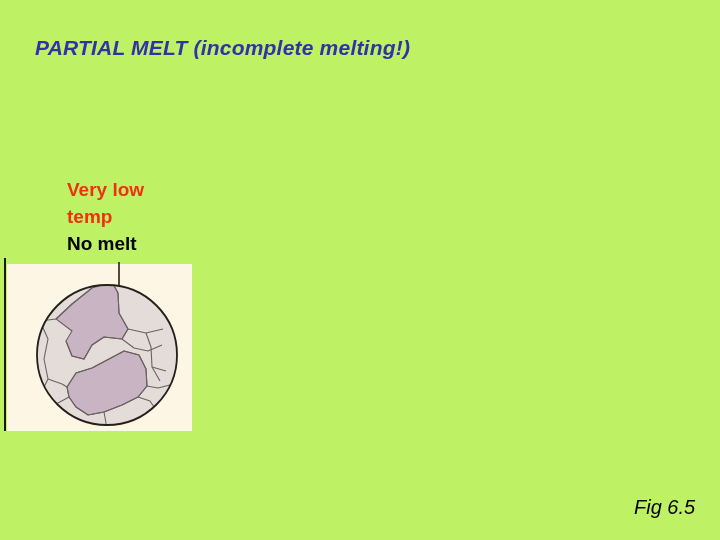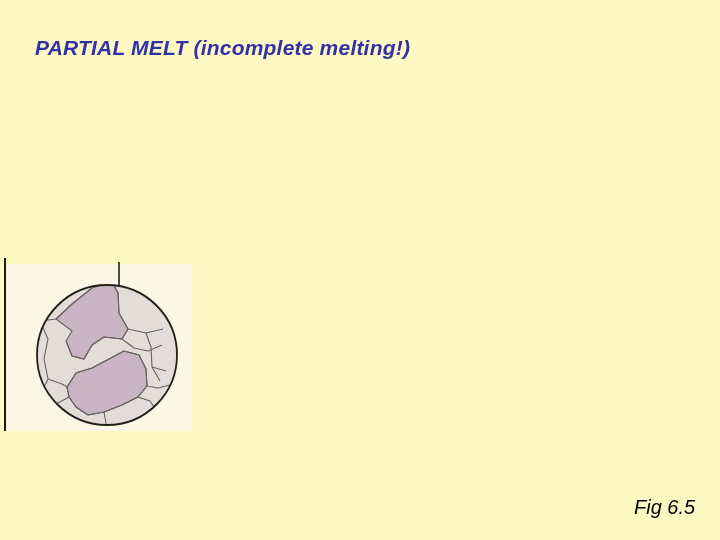--- a/index.html
+++ b/index.html
@@ -12,21 +12,21 @@
     background: #ffffff;
     font-family: "Liberation Sans", sans-serif;
     overflow: hidden;
     position: relative;
   }
   #slide {
     position: absolute;
     left: 0; top: 0;
     width: 720px;
     height: 540px;
-    background: #fef9c3;
+    background: #bef264;
   }
   #slide-title {
     position: absolute;
     left: 35px;
     top: 36px;
     font-size: 21px;
     font-weight: bold;
     font-style: italic;
     color: #3232a8;
     letter-spacing: 0.2px;
@@ -80,20 +80,25 @@
     font-style: italic;
   }
 </style>
 </head>
 <body>
 
 <div id="slide">
 
   <div id="slide-title">PARTIAL MELT (incomplete melting!)</div>
 
+  <div class="caption-block">
+    <div class="caption-line caption-red">Very low</div>
+    <div class="caption-line caption-red">temp</div>
+    <div class="caption-line caption-black">No melt</div>
+  </div>
 
   <div id="micrograph-panel"></div>
   <div id="axis-line"></div>
 
   <svg id="micrograph-svg" viewBox="0 0 200 180">
     <g>
       <line x1="119" y1="7" x2="119" y2="32" stroke="#231f1a" stroke-width="1.6"></line>
     </g>
 
     <g>

